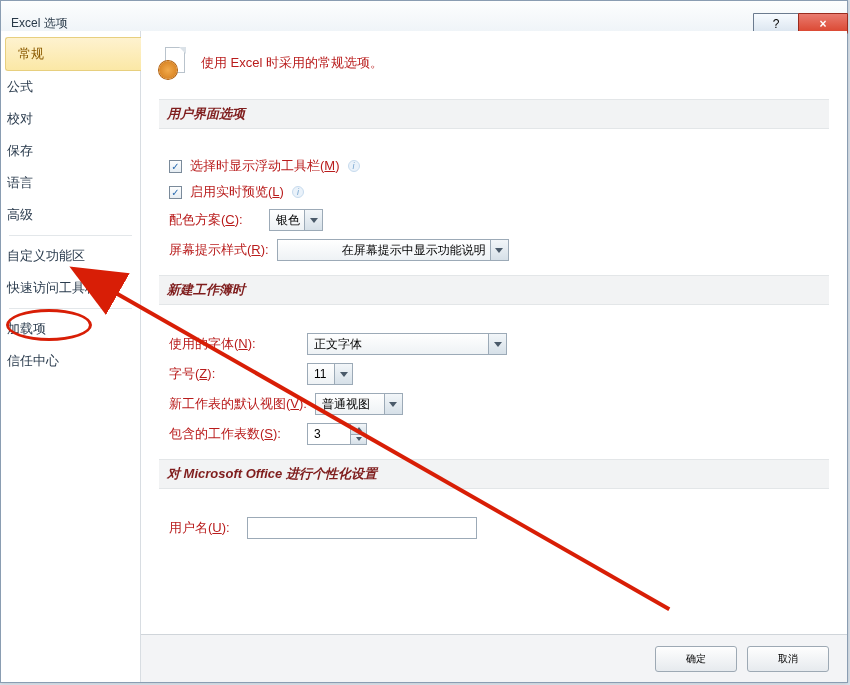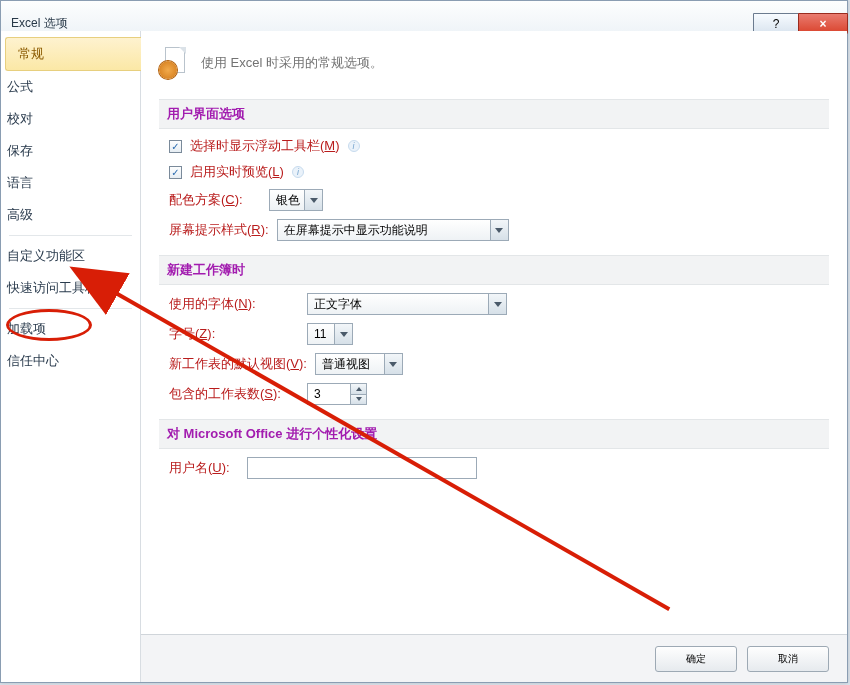--- a/index.html
+++ b/index.html
@@ -122,31 +122,32 @@
 }
 .intro-icon .corner {
   position: absolute; left: 20px; top: 0; width: 0; height: 0;
   border-top: 7px solid #dbe2e8; border-left: 7px solid transparent;
 }
 .intro-icon .gear {
   position: absolute; left: 0; bottom: 0; width: 18px; height: 18px;
   background: radial-gradient(#f2aa4b,#d07716); border-radius: 50%;
   box-shadow: 0 0 0 1px #b05d07;
 }
-.intro-text { font-size: 13px; color: #737373; }
+.intro-text { font-size: 13px; color: #b91c1c; }
 
 .section-head {
   background: #f2f3f4;
   border-top: 1px solid #e3e6e8;
   border-bottom: 1px solid #e3e6e8;
   padding: 5px 8px;
-  margin: 10px 0 4px 0;
+  margin: 10px 0 24px 0;
   font-size: 13px;
   font-weight: bold;
-  color: #a21caf;
+  color: #7f1d1d;
+  font-style: italic;
 }
 
 .row {
   display: flex;
   align-items: center;
   gap: 8px;
   padding: 4px 4px 4px 10px;
   font-size: 13px;
 }
 .row .lbl { min-width: 130px; color: #b91c1c; }
@@ -324,21 +325,21 @@
         <span class="sel">
           <span class="txt">银色</span>
           <span class="arrow"></span>
         </span>
       </div>
 
       <div class="row">
         <span class="lbl" style="min-width:92px;">
           <span>屏幕提示样式(</span><span class="u">R</span><span>):</span>
         </span>
-        <span class="sel" style="width:232px;">
+        <span class="sel" style="width:232px;justify-content:flex-end;">
           <span class="txt">在屏幕提示中显示功能说明</span>
           <span class="arrow"></span>
         </span>
       </div>
 
       <div class="section-head">新建工作簿时</div>
 
       <div class="row">
         <span class="lbl">
           <span>使用的字体(</span><span class="u">N</span><span>):</span>

